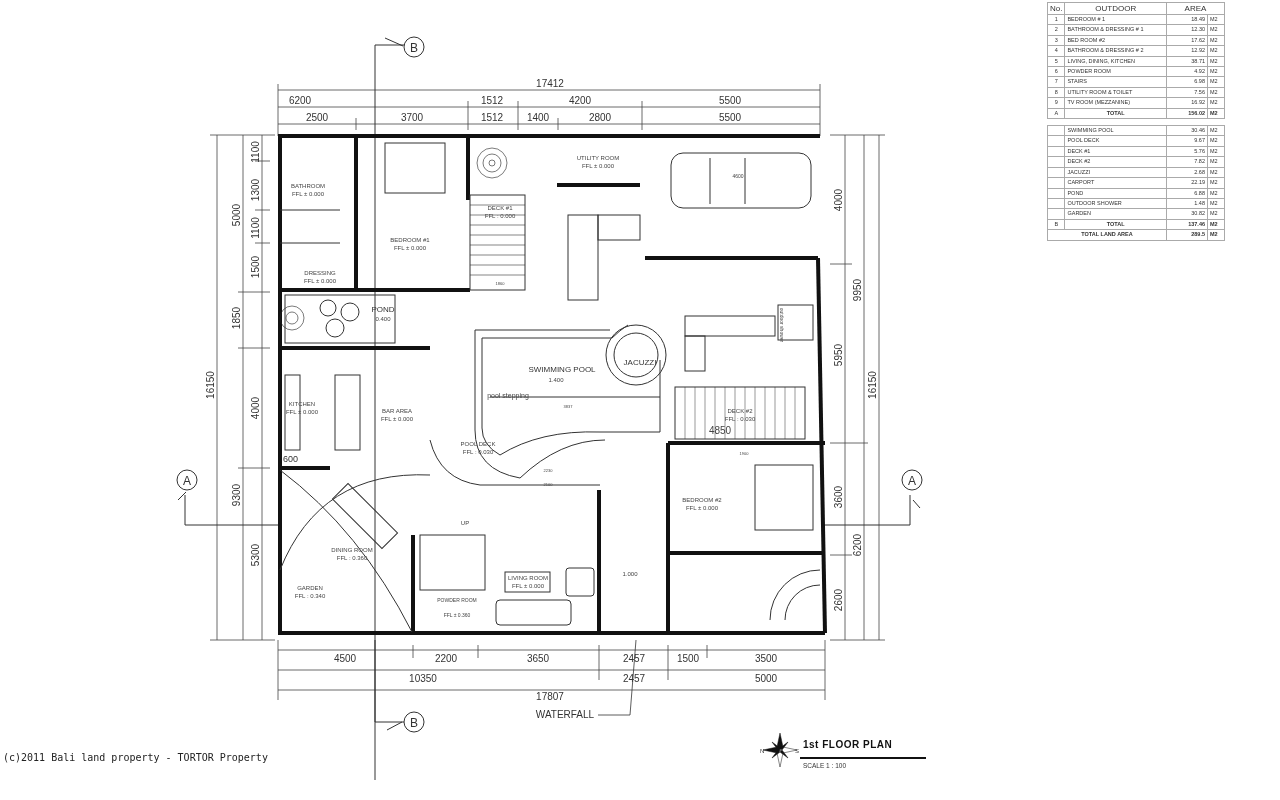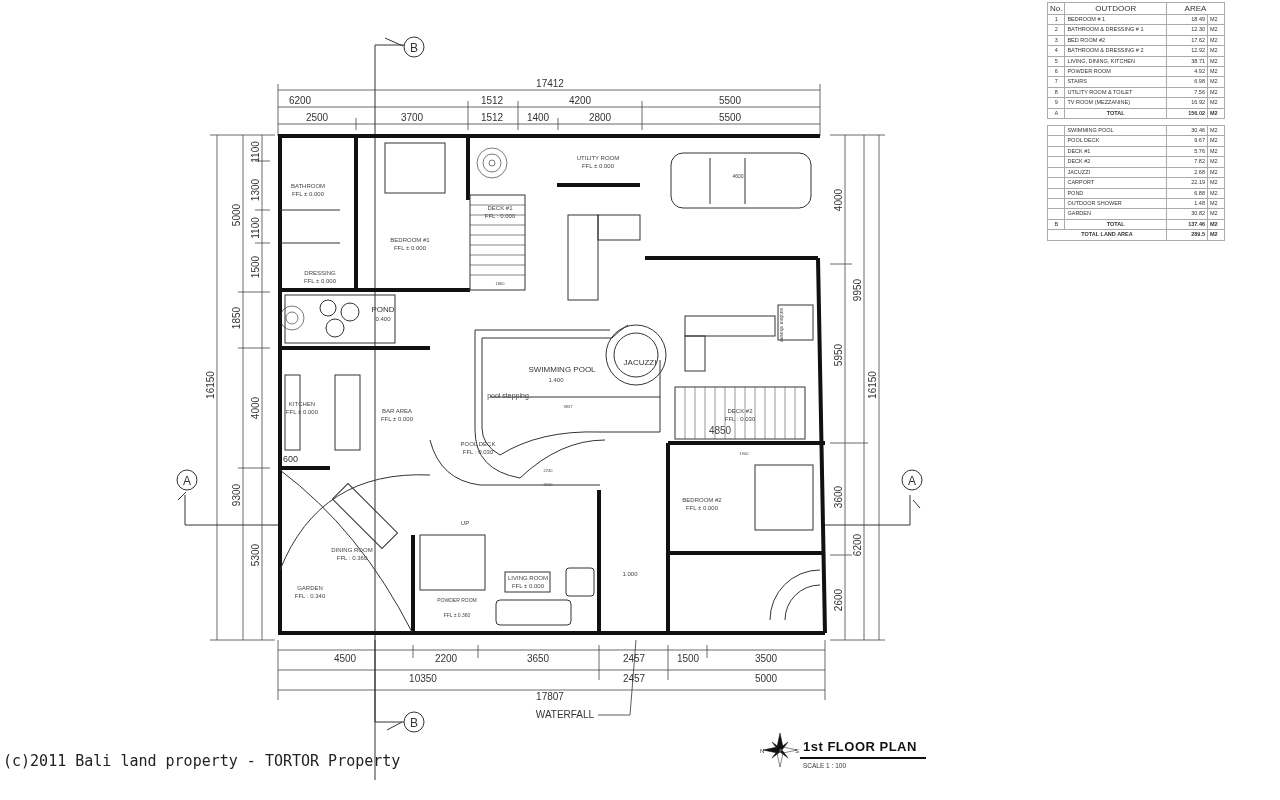--- a/index.html
+++ b/index.html
@@ -10,22 +10,22 @@
   .lbl{font-size:6px;fill:#444;}
   .big{font-size:8px;fill:#333;}
   .tbl{position:absolute;left:1047px;top:2px;width:178px;font-size:5.5px;color:#333;border-collapse:collapse;}
   .tbl td,.tbl th{border:1px solid #aaa;padding:0 2px;height:9.4px;line-height:9.4px;white-space:nowrap;}
   .tbl th{font-size:8px;font-weight:normal;height:11px;}
   .tbl td.no{width:10px;text-align:center;}
   .tbl td.area{text-align:right;width:36px;}
   .tbl td.unit{width:12px;}
   .tbl td.tot{text-align:center;font-weight:bold;}
   .tbl tr.gap td{height:6px;border-left:none;border-right:none;}
-  .copy{position:absolute;left:3px;top:752px;font-family:"DejaVu Sans Mono",monospace;font-size:15px;color:#222;}
-  .title{position:absolute;left:803px;top:739px;font-size:13px;font-weight:bold;letter-spacing:.5px;color:#111;}
+  .copy{position:absolute;left:3px;top:752px;font-family:"DejaVu Sans Mono",monospace;font-size:10px;color:#222;}
+  .title{position:absolute;left:803px;top:739px;font-size:10px;font-weight:bold;letter-spacing:.5px;color:#111;}
   .scale{position:absolute;left:803px;top:762px;font-size:6.5px;color:#333;}
   .title-line{position:absolute;left:800px;top:757px;width:126px;height:2px;background:#111;}
 </style>
 </head>
 <body>
 
 <svg id="plan" viewBox="0 0 1280 800" xmlns="http://www.w3.org/2000/svg">
   <g stroke="#444" stroke-width="0.8" fill="none">
 
     <line x1="278" y1="90" x2="820" y2="90"></line>

